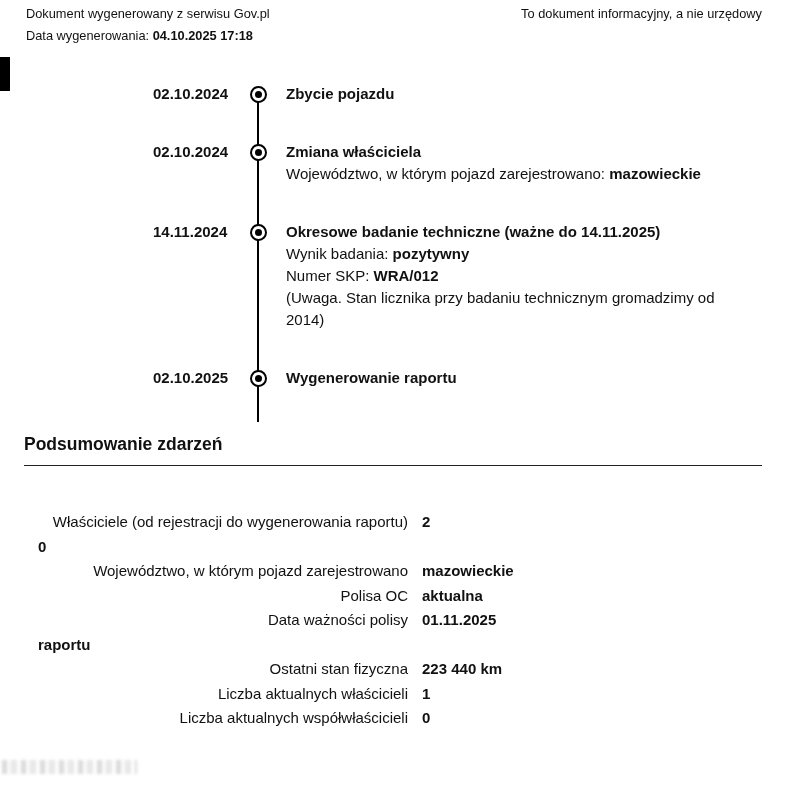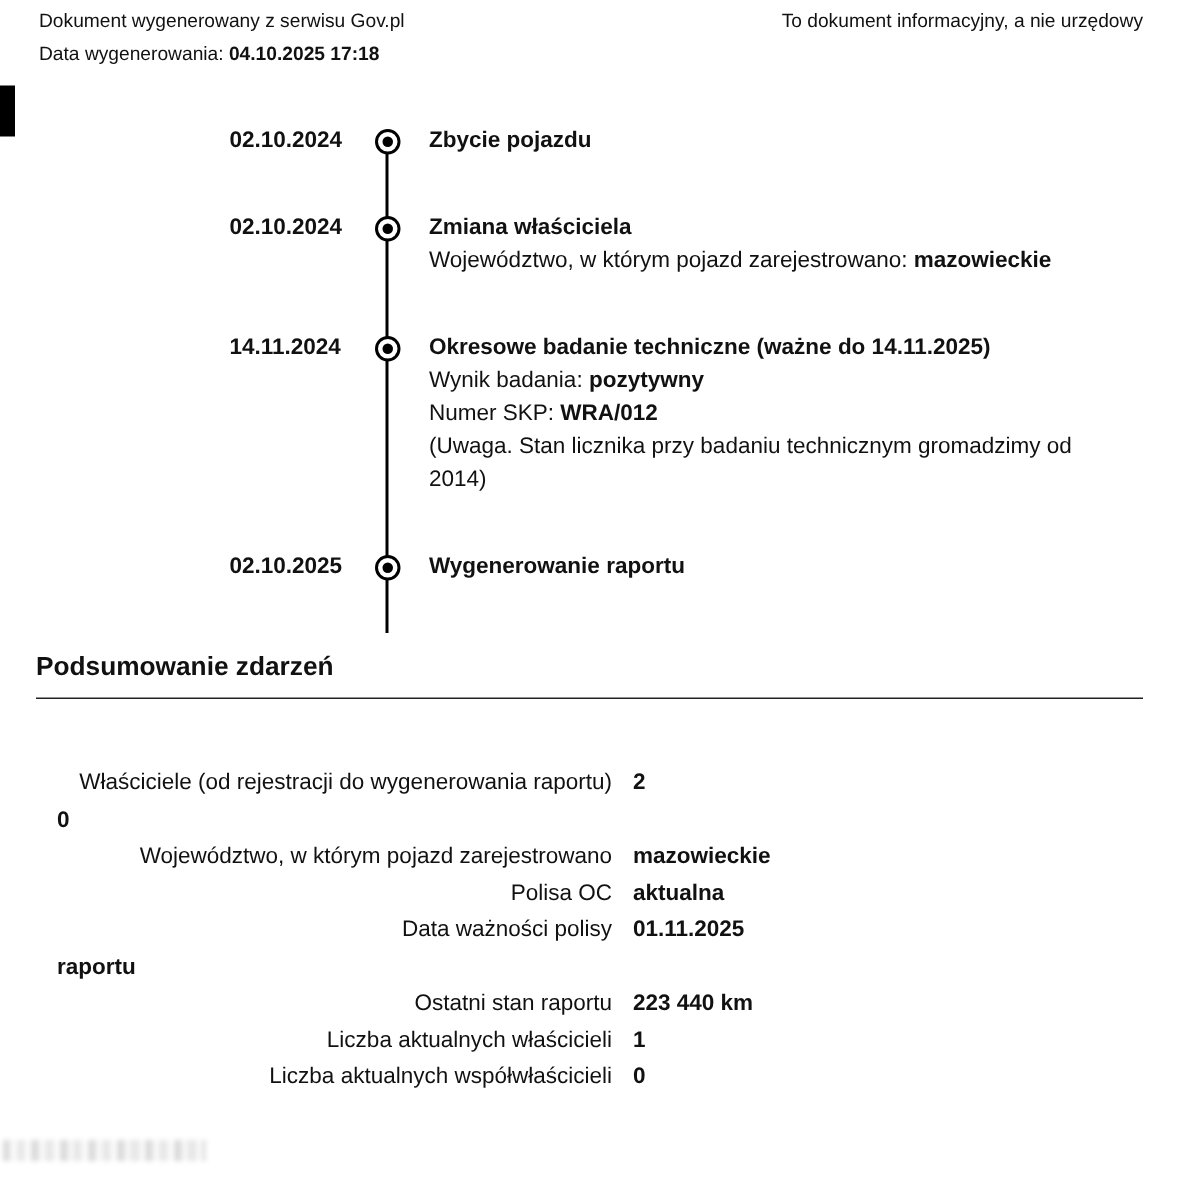--- a/index.html
+++ b/index.html
@@ -181,21 +181,21 @@
         <div class="s-value">aktualna</div>
       </div>
       <div class="s-row">
         <div class="s-label">Data ważności polisy</div>
         <div class="s-value">01.11.2025</div>
       </div>
       <div class="s-row">
         <div class="s-value">raportu</div>
       </div>
       <div class="s-row">
-        <div class="s-label">Ostatni stan raportu</div>
+        <div class="s-label">Ostatni stan fizyczna</div>
         <div class="s-value">223 440 km</div>
       </div>
       <div class="s-row">
         <div class="s-label">Liczba aktualnych właścicieli</div>
         <div class="s-value">1</div>
       </div>
       <div class="s-row">
         <div class="s-label">Liczba aktualnych współwłaścicieli</div>
         <div class="s-value">0</div>
       </div>

